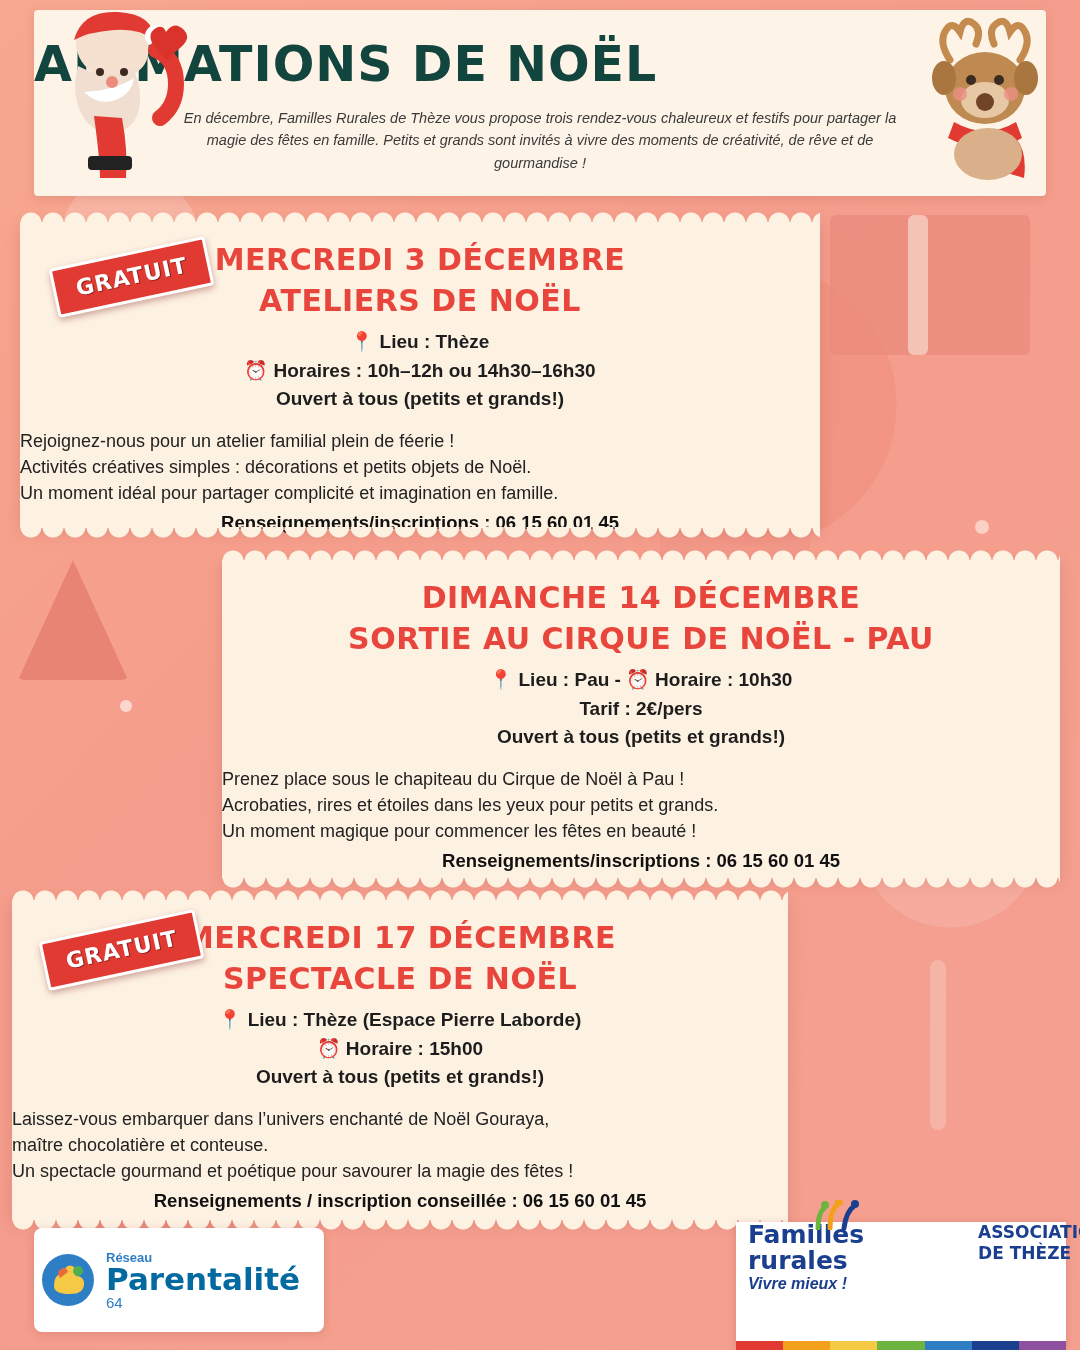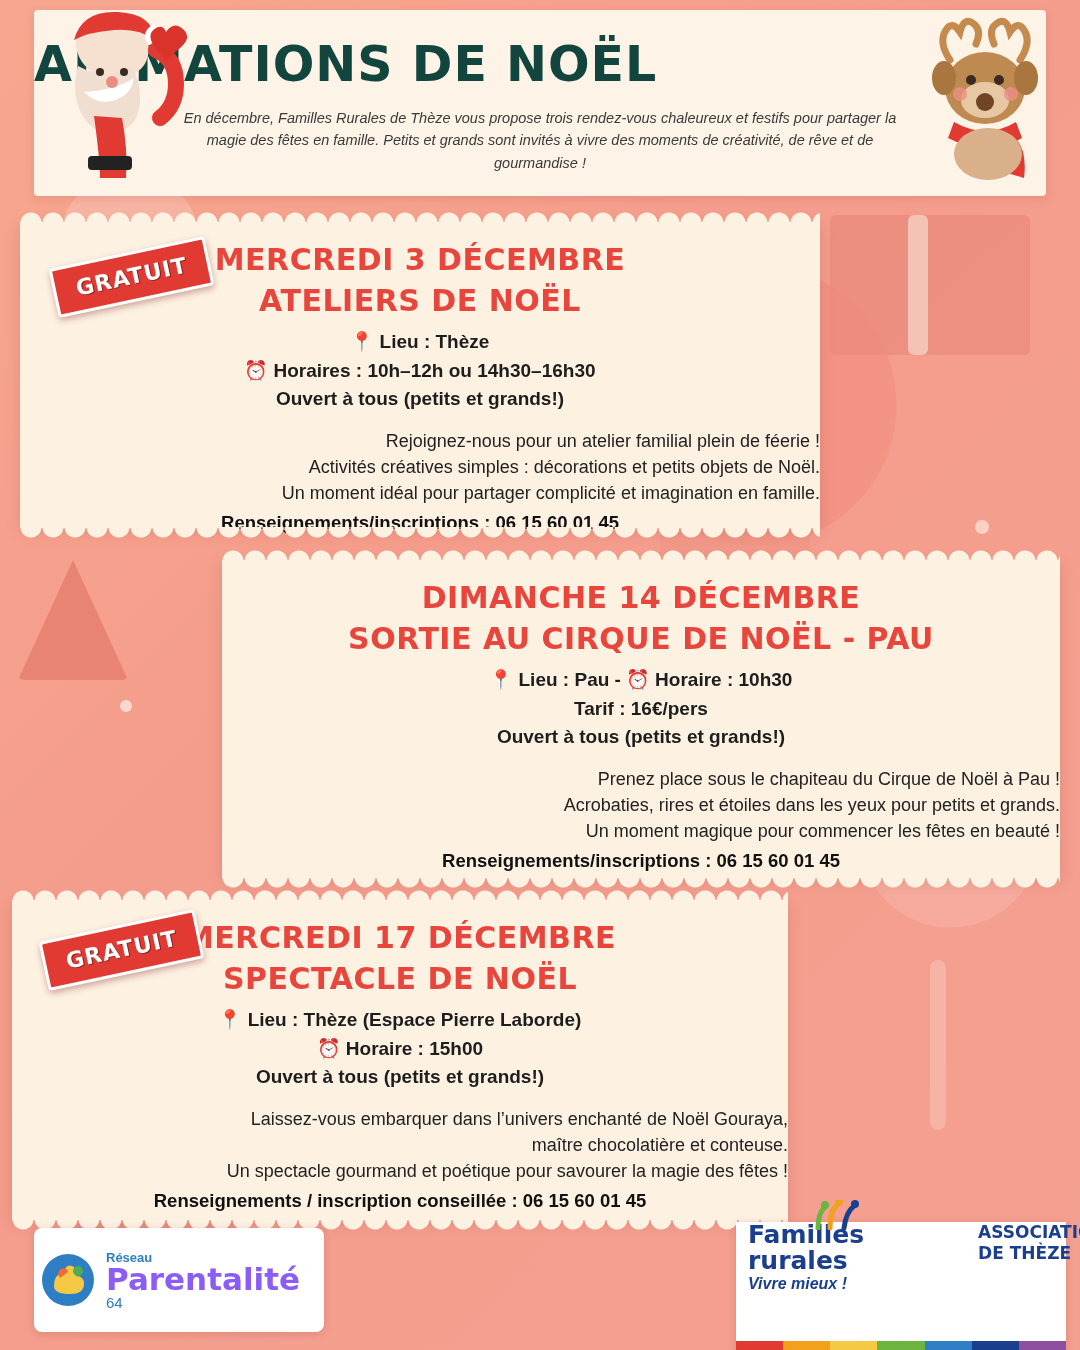--- a/index.html
+++ b/index.html
@@ -99,21 +99,21 @@
   .info {
     text-align: center;
     font-size: 19px;
     font-weight: 700;
     color: #1d1d1d;
     margin-top: 10px;
     line-height: 1.5;
   }
   .info .line { display: block; }
   .desc {
-    text-align: right;
+    text-align: left;
     font-size: 18px;
     color: #222;
     line-height: 1.45;
     margin-top: 14px;
   }
   .desc .line { display: block; }
   .contact {
     text-align: center;
     font-size: 18.5px;
     font-weight: 700;
@@ -145,21 +145,21 @@
   .logo-box {
     position: absolute; z-index: 4; background: #fff;
     box-shadow: 0 2px 8px rgba(130,50,40,.2);
   }
   .logo-left { left: 34px; bottom: 18px; width: 290px; height: 104px; border-radius: 8px; }
   .logo-right { right: 14px; bottom: 0px; width: 330px; height: 128px; }
 
   .parent-wrap { display: flex; align-items: center; height: 100%; padding-left: 6px; }
   .parent-text { margin-left: 10px; line-height: 1; }
   .parent-small { font-size: 13px; color: #2d7ec4; font-weight: 700; }
-  .parent-big { font-size: 31px; color: #8b5cf6; font-weight: 700; font-family: "DejaVu Sans", sans-serif; }
+  .parent-big { font-size: 31px; color: #0369a1; font-weight: 700; font-family: "DejaVu Sans", sans-serif; }
   .parent-64 { font-size: 15px; color: #2d7ec4; font-weight: 400; text-align: left; }
 
   .fr-wrap { display: flex; align-items: flex-start; height: 100%; padding: 0 12px; gap: 44px; }
   .fr-left { line-height: 1.02; }
   .fr-fam { font-size: 25px; font-weight: 800; color: #1b3f8f; font-family: "DejaVu Sans", sans-serif; }
   .fr-rur { font-size: 25px; font-weight: 800; color: #1b3f8f; font-family: "DejaVu Sans", sans-serif; }
   .fr-slog { font-size: 16px; color: #1b3f8f; font-style: italic; font-weight: 700; margin-top: 3px; }
   .fr-div { width: 2px; height: 58px; background: #b9c3d8; margin: 0 13px; }
   .fr-right { font-size: 17px; font-weight: 700; color: #1b3f8f; line-height: 1.25; font-family: "DejaVu Sans", sans-serif; }
   .fr-stripe { position: absolute; left: 0; right: 0; bottom: 0; height: 9px; display: flex; }
@@ -236,21 +236,21 @@
   </div>
   <div class="contact">Renseignements/inscriptions : 06 15 60 01 45</div>
 </div>
 <div class="sticker sticker1">GRATUIT</div>
 
 <div class="card card2">
   <div class="ev-date">DIMANCHE 14 DÉCEMBRE</div>
   <div class="ev-name">SORTIE AU CIRQUE DE NOËL - PAU</div>
   <div class="info">
     <span class="line">📍 Lieu : Pau - ⏰ Horaire : 10h30</span>
-    <span class="line">Tarif : 16€/pers</span>
+    <span class="line">Tarif : 2€/pers</span>
     <span class="line">Ouvert à tous (petits et grands!)</span>
   </div>
   <div class="desc">
     <span class="line">Prenez place sous le chapiteau du Cirque de Noël à Pau !</span>
     <span class="line">Acrobaties, rires et étoiles dans les yeux pour petits et grands.</span>
     <span class="line">Un moment magique pour commencer les fêtes en beauté !</span>
   </div>
   <div class="contact">Renseignements/inscriptions : 06 15 60 01 45</div>
 </div>
 

